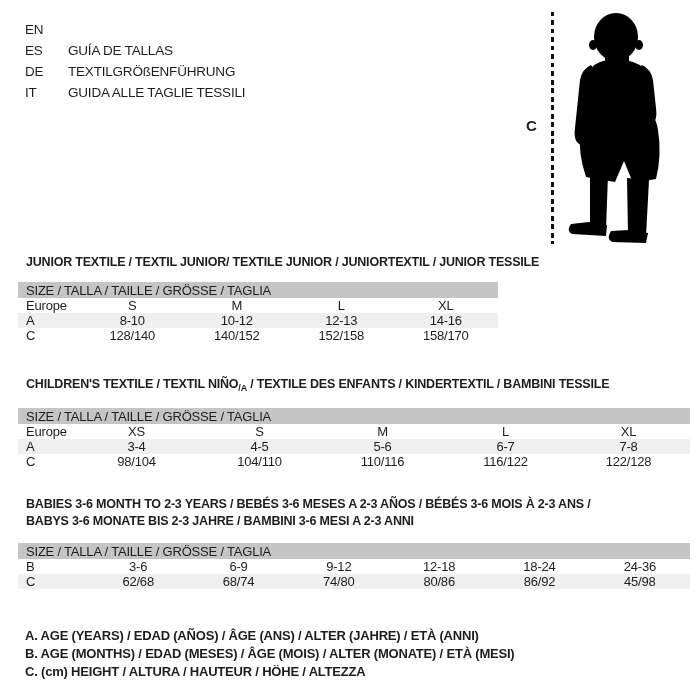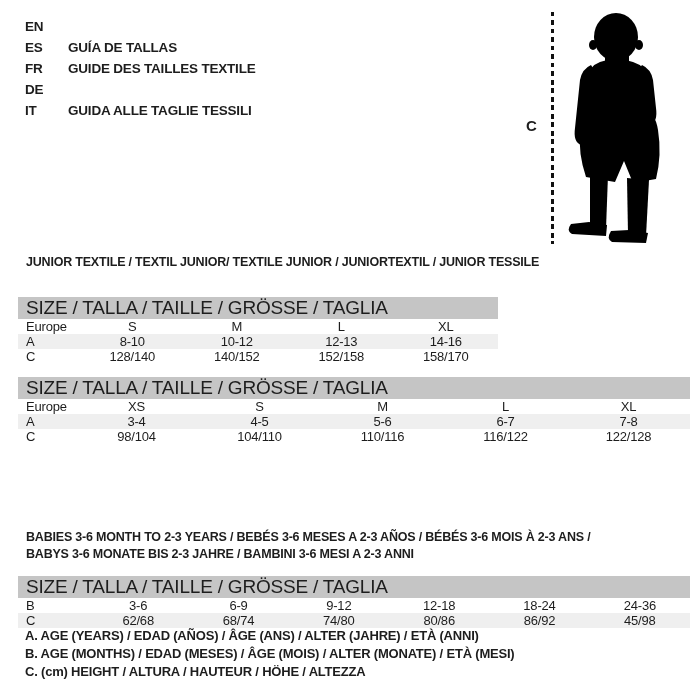--- a/index.html
+++ b/index.html
@@ -3,67 +3,64 @@
 <meta charset="utf-8">
 <style>
   html,body{margin:0;padding:0;background:#fff;}
   .page{
     position:relative;width:700px;height:700px;background:#ffffff;
     font-family:"Liberation Sans","DejaVu Sans",sans-serif;
     color:#1d1d1d;letter-spacing:-0.2px;overflow:hidden;
   }
   
   .lang-list{position:absolute;top:16px;left:25px;}
-  .lang-row{display:flex;height:21px;align-items:center;font-weight:700;font-size:13.5px;}
+  .lang-row{display:flex;height:21px;align-items:flex-end;font-weight:400;font-size:13.5px;}
   .lang-code{width:43px;flex:0 0 43px;}
   
   .dash-line{
     position:absolute;left:551px;top:12px;width:3px;height:232px;
     background:repeating-linear-gradient(to bottom,#111 0 4.5px,transparent 4.5px 8.5px);
   }
   .c-label{position:absolute;left:526px;top:117px;font-weight:700;font-size:15px;}
   .silhouette{position:absolute;left:567px;top:12px;}
   
   .section{position:absolute;left:18px;}
   .tbl-title{font-weight:700;font-size:12.5px;line-height:15px;padding-left:8px;white-space:nowrap;}
   .sub-sz{font-size:9px;vertical-align:-3px;}
   .section table{border-collapse:collapse;table-layout:fixed;}
   .size-bar{
-    background:#c5c5c5;height:16px;font-weight:400;font-size:19px;
+    background:#c5c5c5;height:16px;font-weight:400;font-size:13px;
     text-align:left;padding:0 0 0 8px;white-space:nowrap;
   }
   td{height:14px;font-size:13px;font-weight:400;text-align:center;padding:0;white-space:nowrap;}
   td.lbl{text-align:left;padding-left:8px;}
   tbody tr:nth-child(even) td{background:#efefef;}
-  #t1{top:255px;} #t1 .tbl-title{margin-bottom:27px;} #t1 table{width:480px;}
+  #t1{top:255px;} #t1 .tbl-title{margin-bottom:12px;} #t1 table{width:480px;}
   #t2{top:377px;} #t2 .tbl-title{margin-bottom:12px;} #t2 table{width:672px;}
-  #t3{top:496px;margin-top:33px;} #t3 .tbl-title{line-height:17px;margin-bottom:13px;} #t3 table{width:672px;}
+  #t3{top:496px;} #t3 .tbl-title{line-height:17px;margin-bottom:13px;} #t3 table{width:672px;}
   
   .legend{position:absolute;left:25px;top:628px;}
   .legend-row{height:18px;font-weight:700;font-size:13px;white-space:nowrap;}
 </style>
 </head>
 <body>
 
 <div class="page">
 
   <div class="lang-list">
     <div class="lang-row">
       <span class="lang-code">EN</span>
     </div>
     <div class="lang-row">
       <span class="lang-code">ES</span>
       <span>GUÍA DE TALLAS</span>
     </div>
     <div class="lang-row">
-      <span class="lang-code">FR</span>
-      <span>GUIDE DES TAILLES TEXTILE</span>
-    </div>
-    <div class="lang-row">
       <span class="lang-code">DE</span>
+      <span>TEXTILGRÖßENFÜHRUNG</span>
     </div>
     <div class="lang-row">
       <span class="lang-code">IT</span>
       <span>GUIDA ALLE TAGLIE TESSILI</span>
     </div>
   </div>
 
   <div class="dash-line"></div>
   <div class="c-label">C</div>
   <svg class="silhouette" width="96" height="232" viewBox="0 0 96 232" xmlns="http://www.w3.org/2000/svg" fill="#000">
@@ -116,20 +113,21 @@
           <td>128/140</td>
           <td>140/152</td>
           <td>152/158</td>
           <td>158/170</td>
         </tr>
       </tbody>
     </table>
   </div>
 
   <div class="section" id="t2">
+    <div class="tbl-title"><span>CHILDREN'S TEXTILE / TEXTIL NIÑO</span><span class="sub-sz">/A</span><span> / TEXTILE DES ENFANTS / KINDERTEXTIL / BAMBINI TESSILE</span></div>
     <table>
       <colgroup>
           <col style="width:57px">
           <col>
           <col>
           <col>
           <col>
           <col>
         </colgroup>
       <thead>

